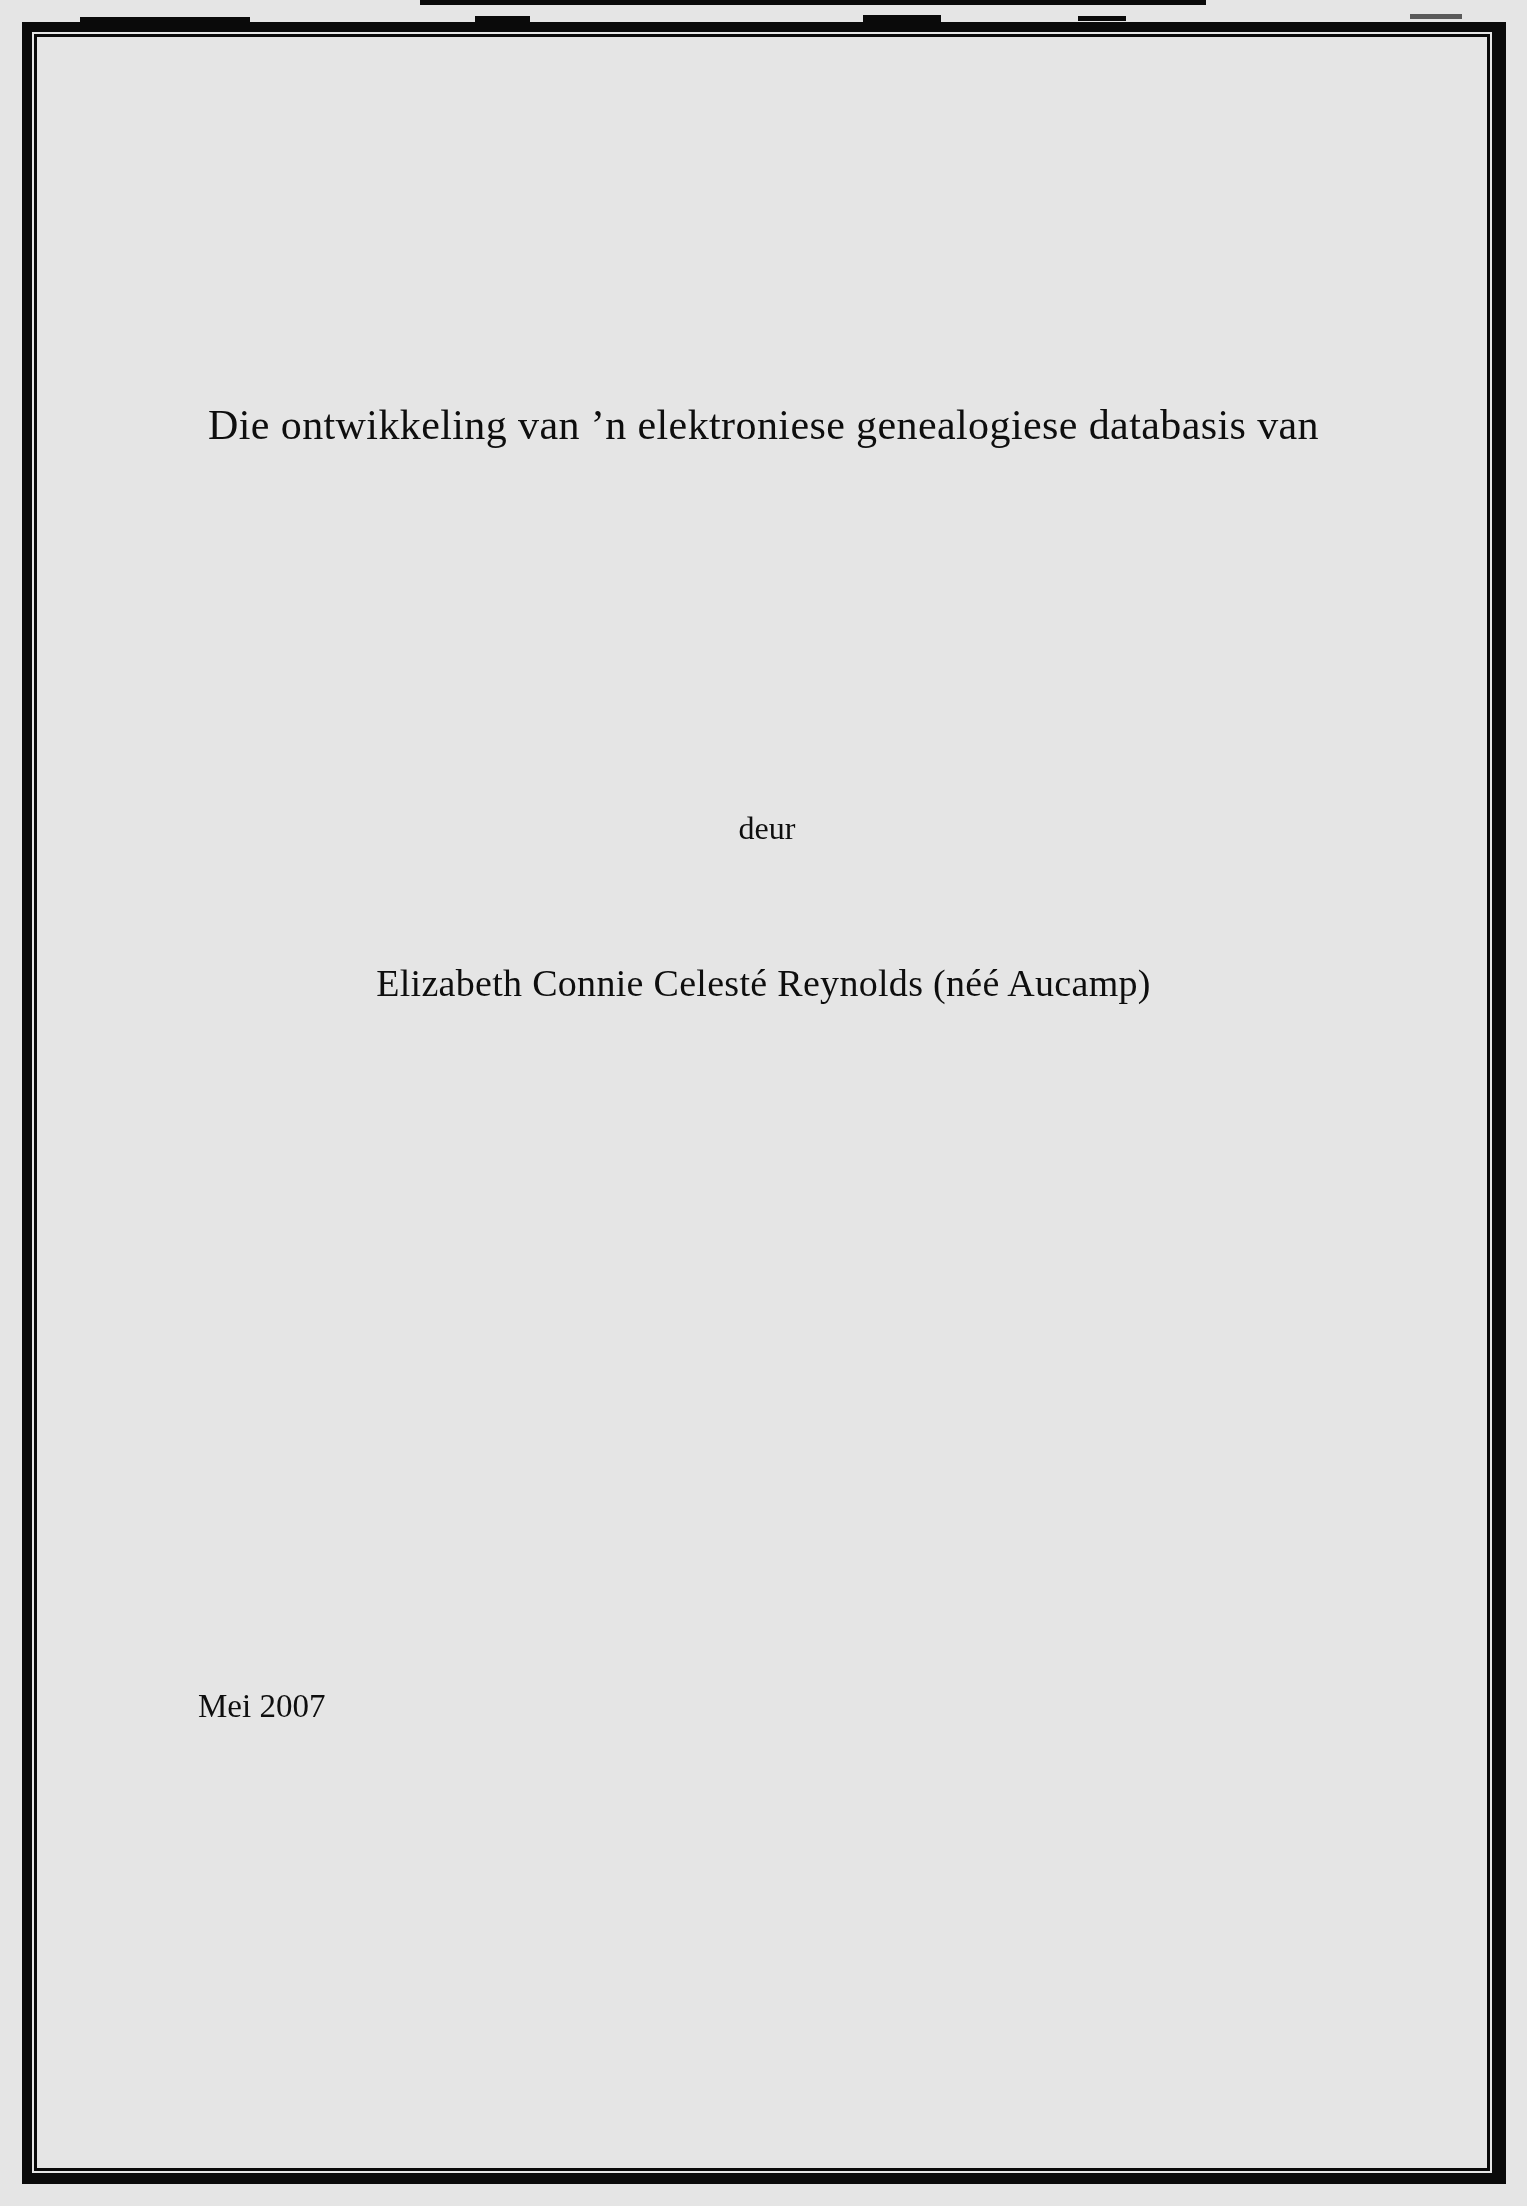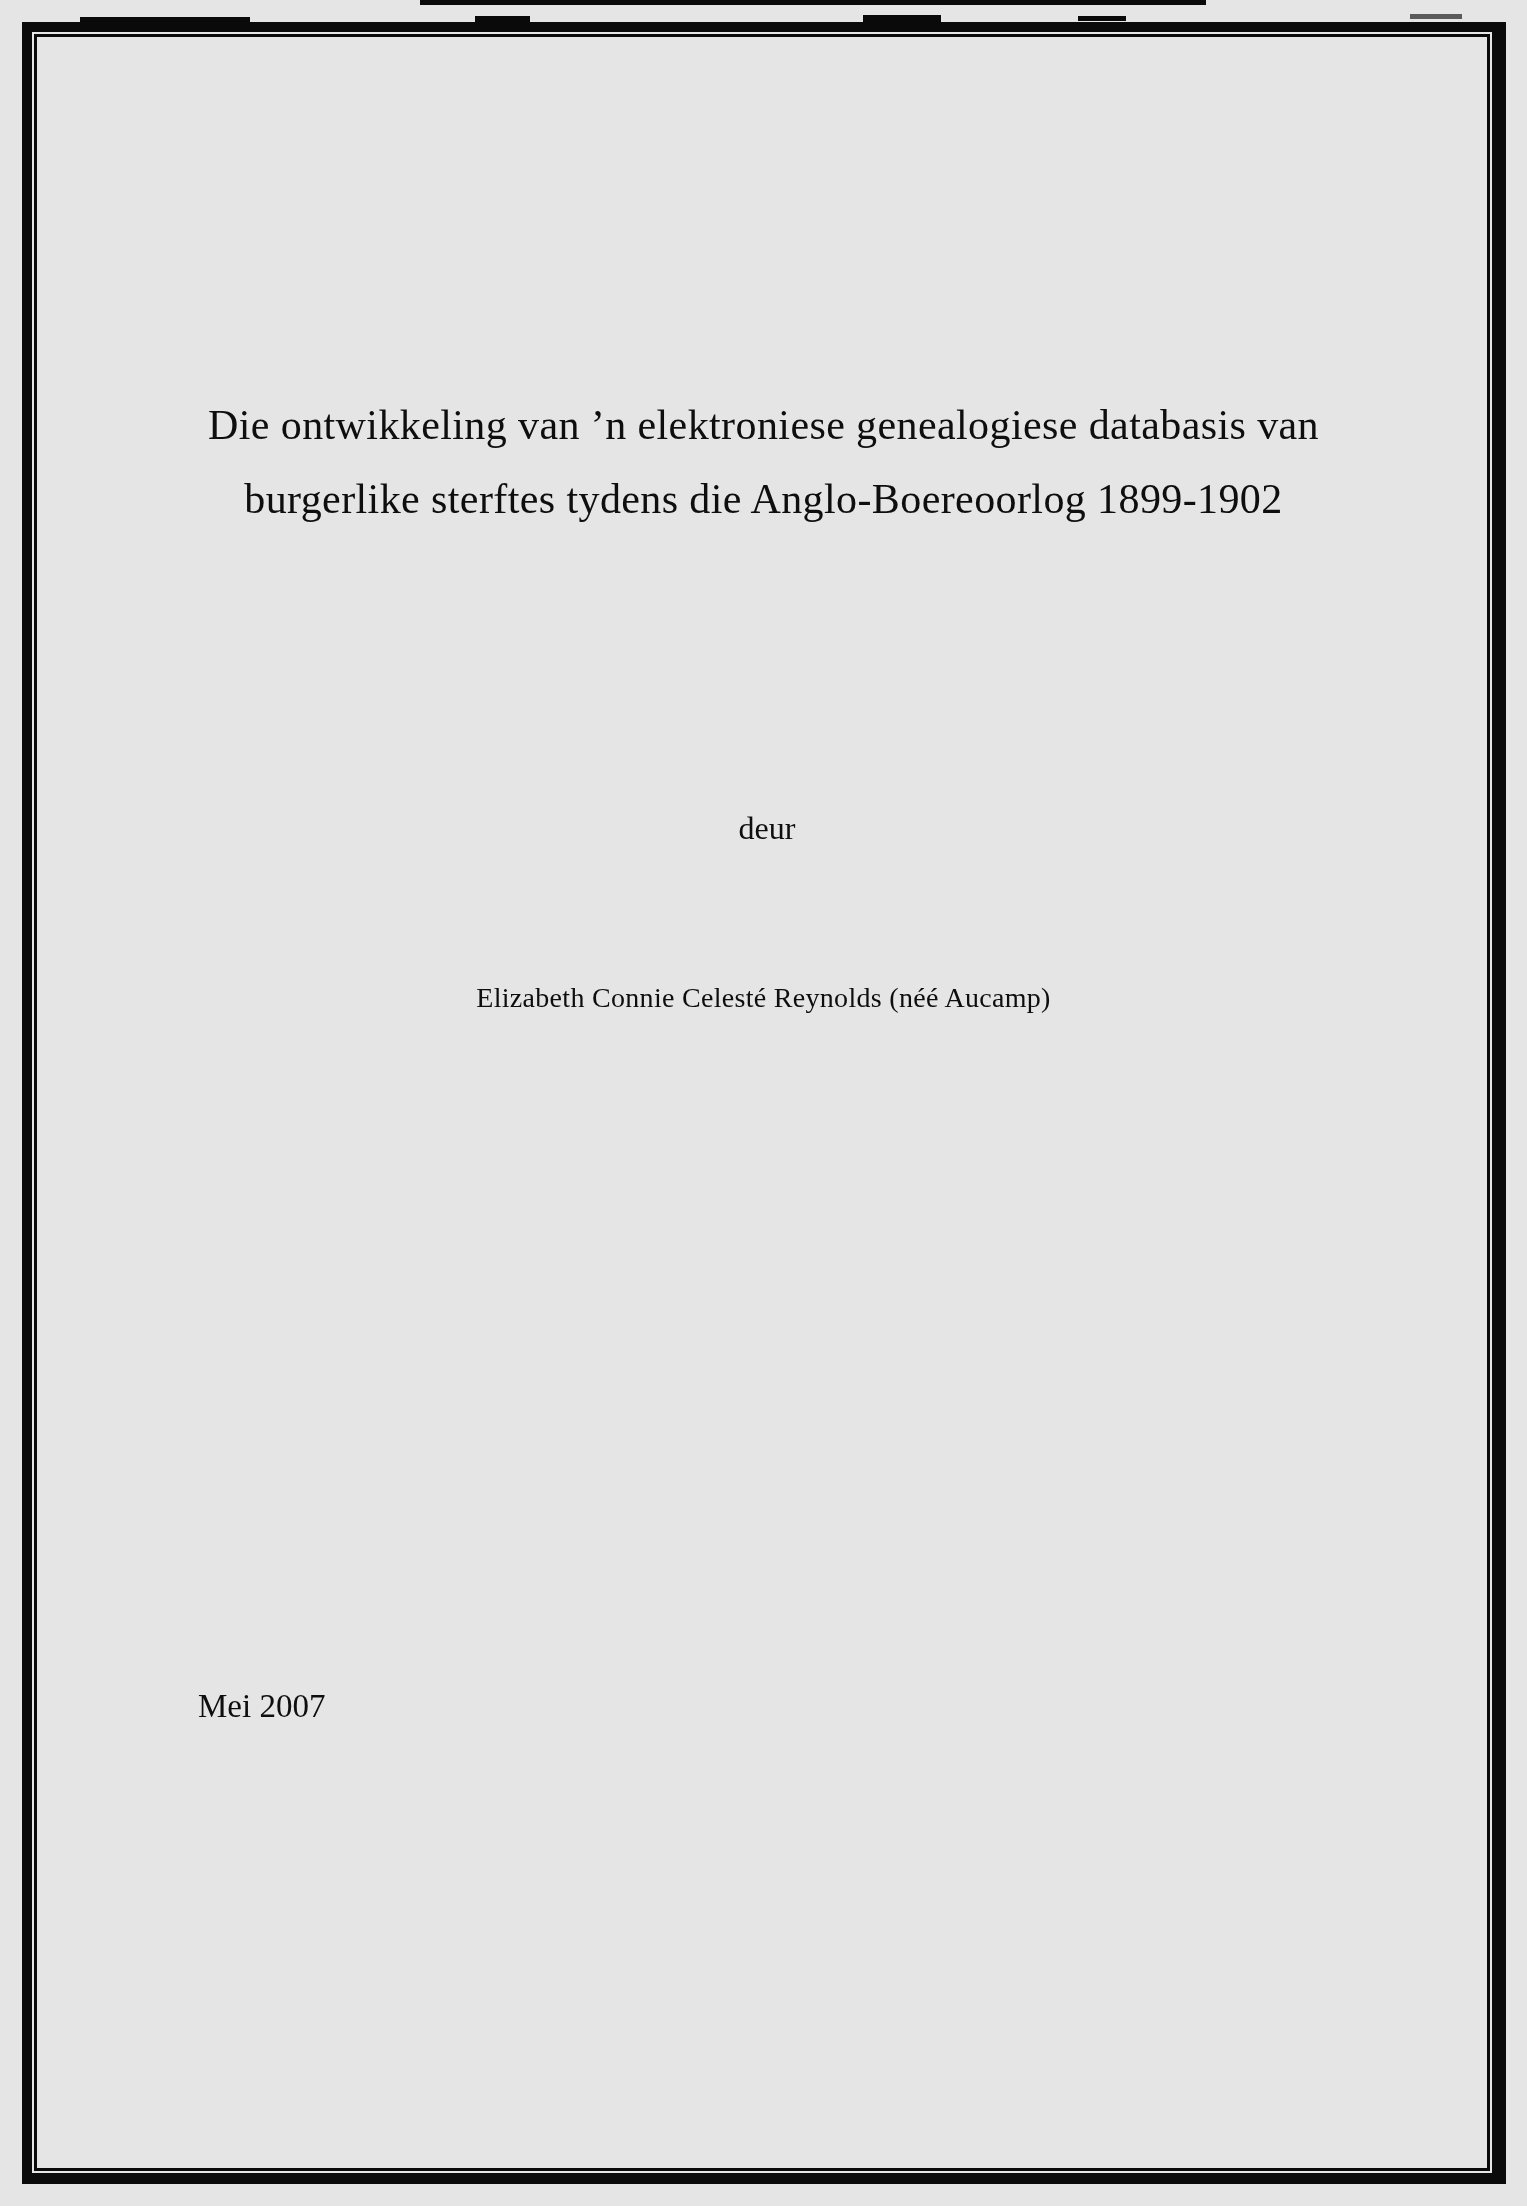--- a/index.html
+++ b/index.html
@@ -56,23 +56,23 @@
     left: 0; right: 0;
     top: 810px;
     text-align: center;
     font-size: 32px;
     margin-left: 7px;
   }
 
   .author {
     position: absolute;
     left: 0; right: 0;
-    top: 982px;
+    top: 961px;
     text-align: center;
-    font-size: 28px;
+    font-size: 38px;
     letter-spacing: 0.3px;
   }
 
   .statement {
     position: absolute;
     left: 198px;
     top: 1219px;
     width: 1153px;
     font-size: 33px;
     line-height: 43.5px;
@@ -127,21 +127,20 @@
   <div class="artifact art-d3"></div>
   <div class="artifact art-d4"></div>
   <div class="artifact art-d5"></div>
 
   <div class="frame-outer">
     <div class="frame-inner"></div>
   </div>
 
   <h1 class="doc-title">
     <span class="title-line">Die ontwikkeling van ’n elektroniese genealogiese databasis van</span>
-    <span class="title-line">burgerlike sterftes tydens die Anglo-Boereoorlog 1899-1902</span>
   </h1>
 
   <div class="byline">deur</div>
 
   <div class="author">Elizabeth Connie Celesté Reynolds (néé Aucamp)</div>
 
 
   <div class="date">Mei 2007</div>
 
 

